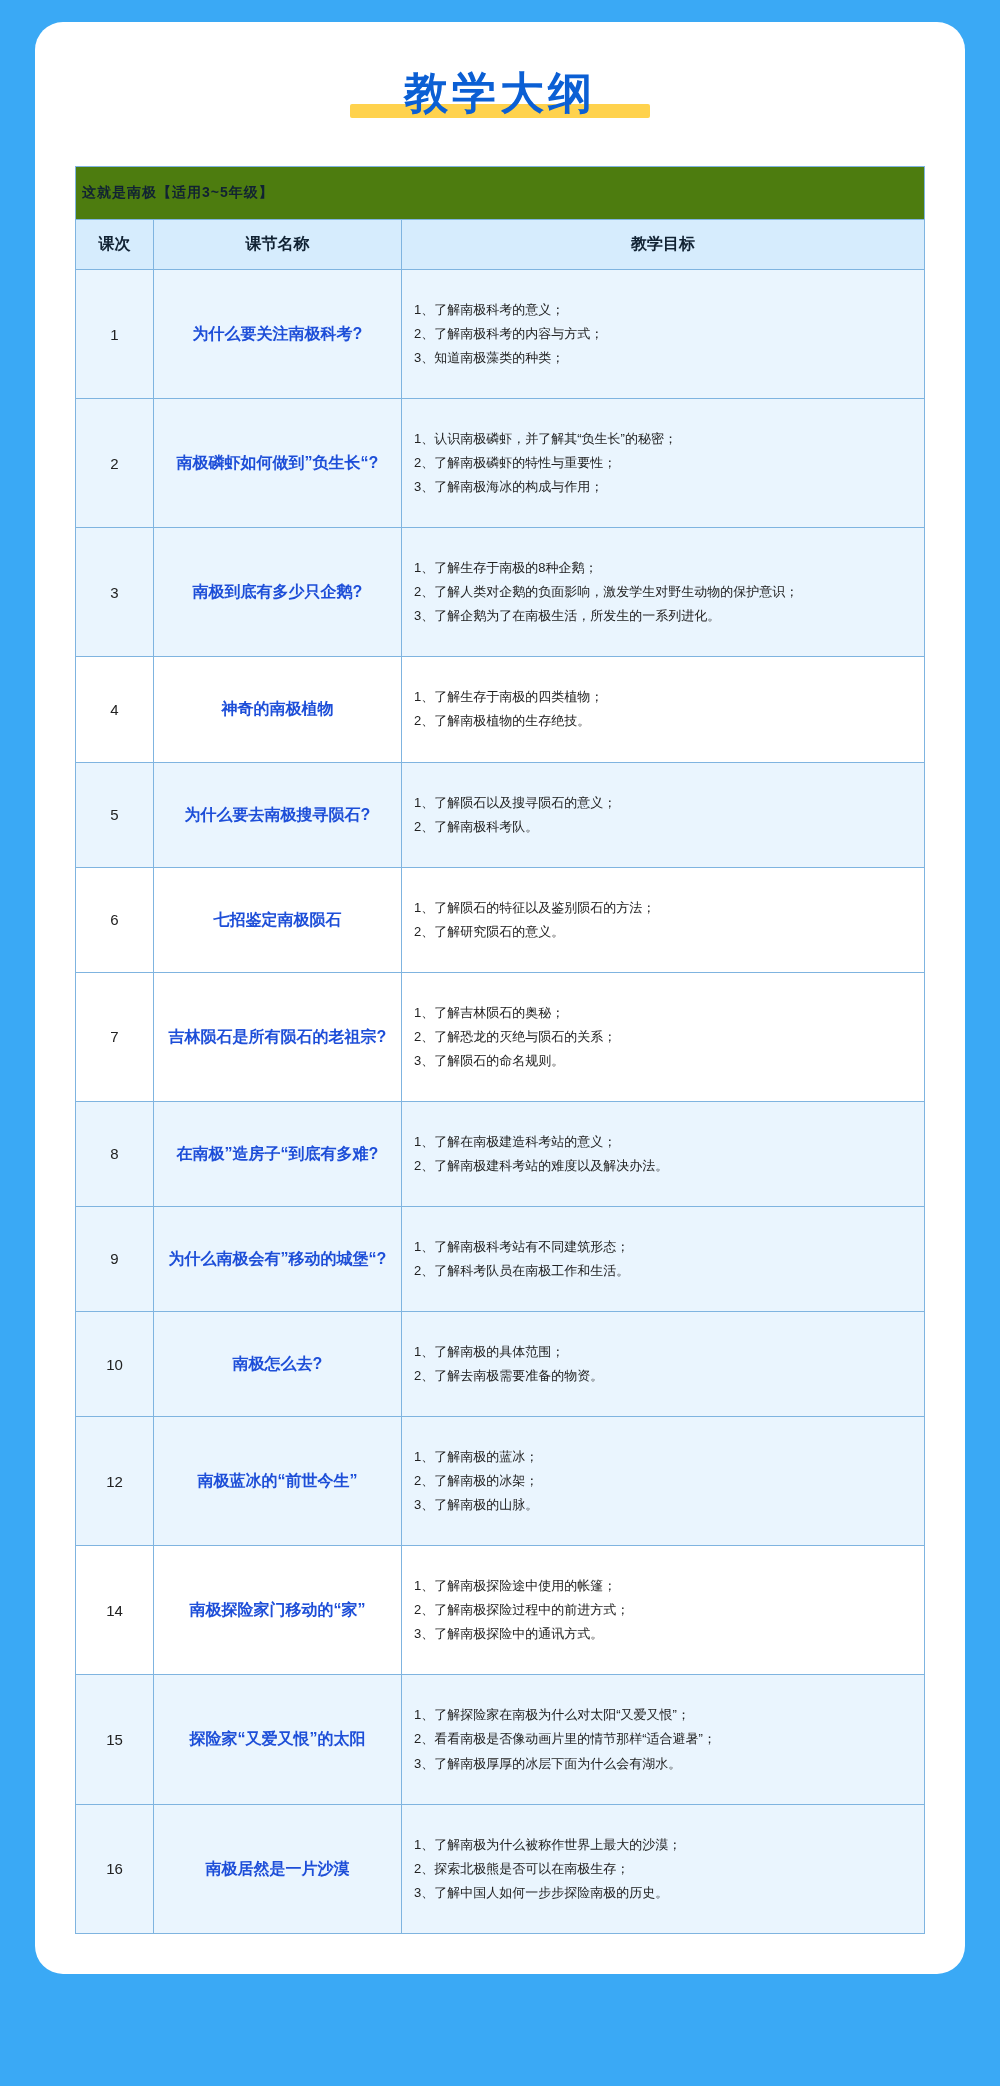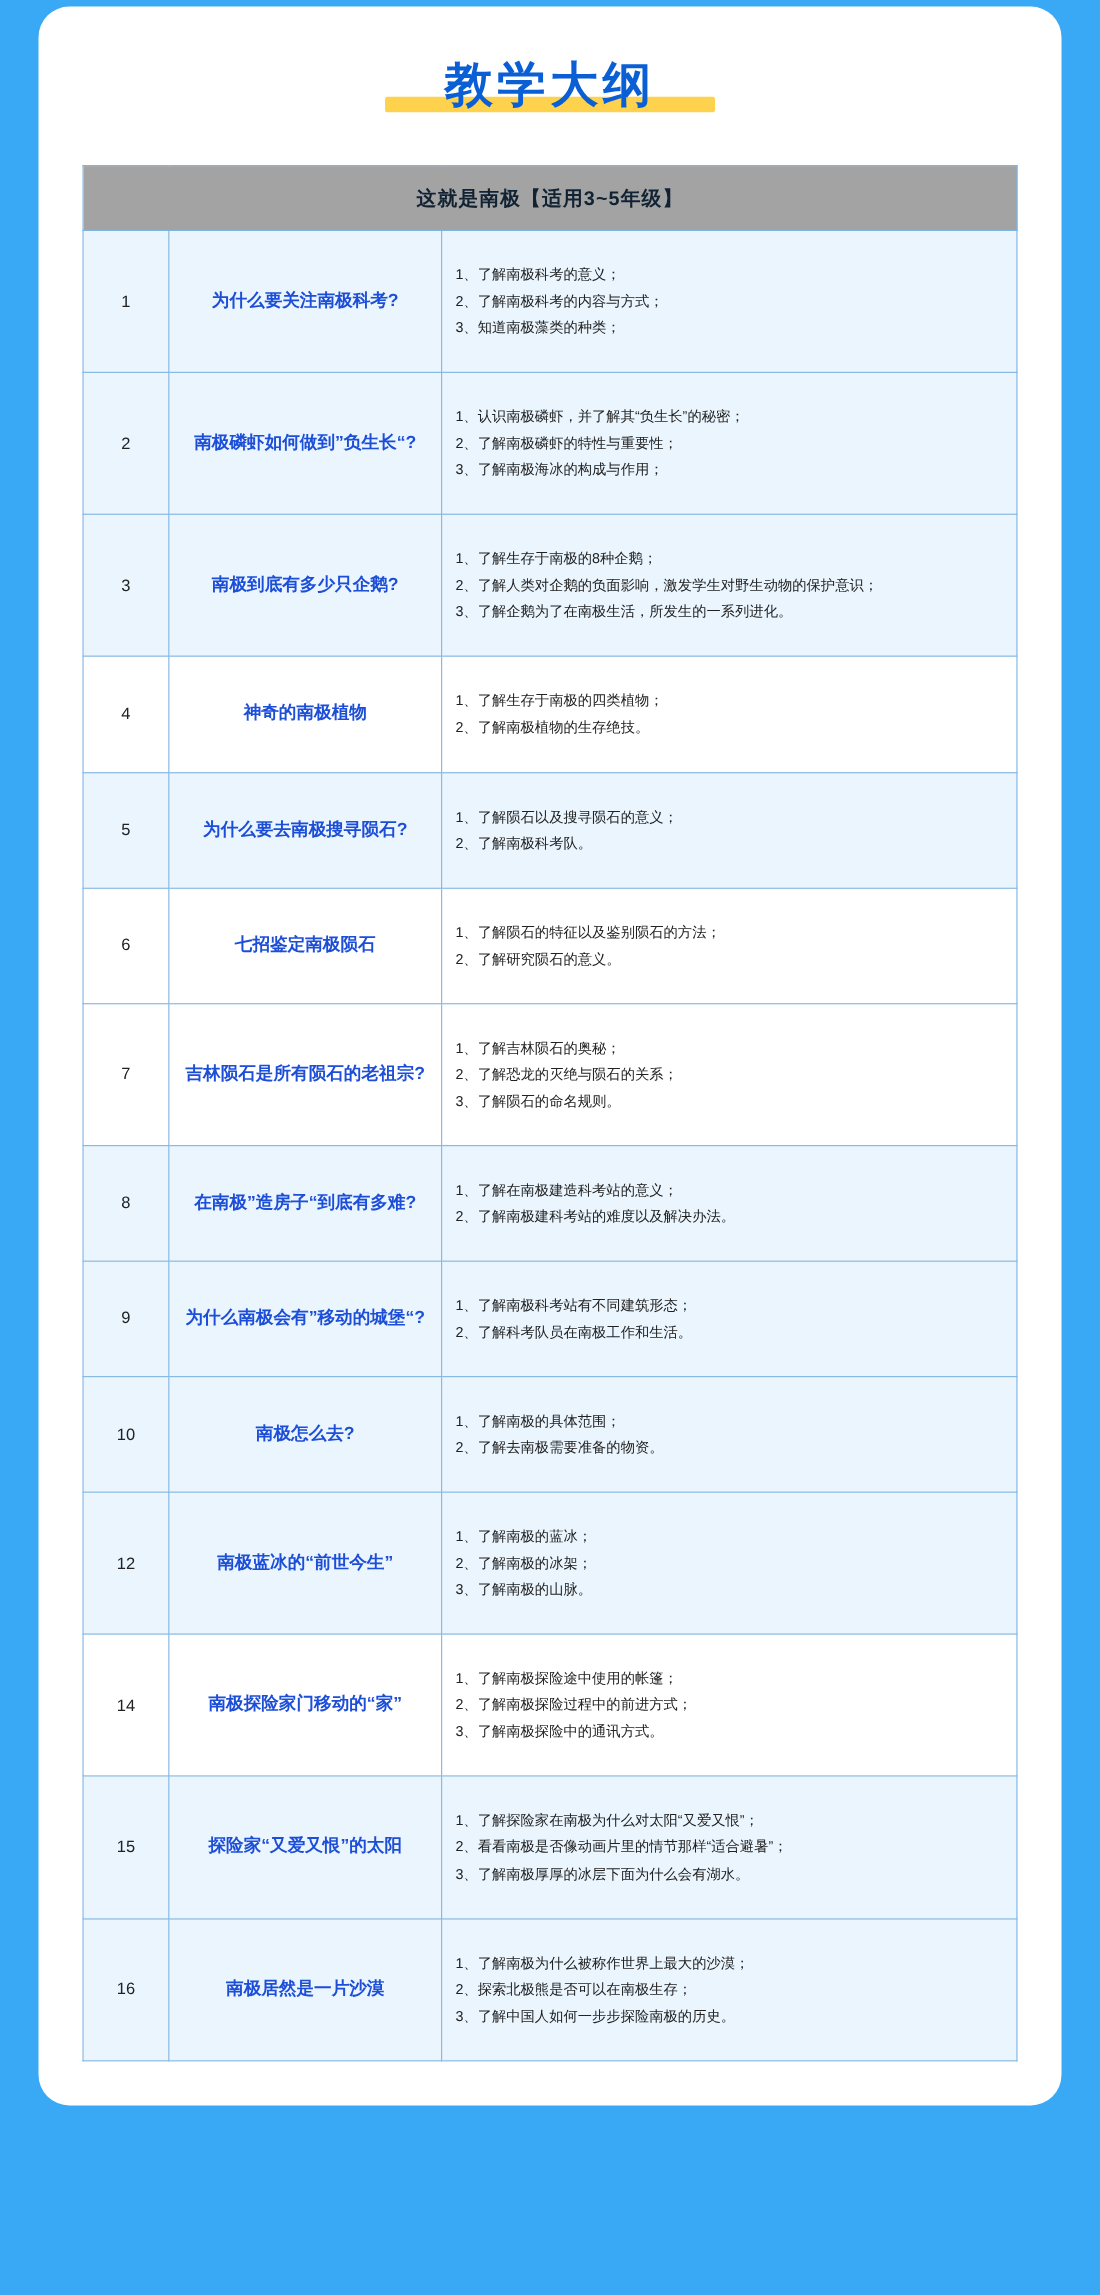--- a/index.html
+++ b/index.html
@@ -8,21 +8,21 @@
     width: 1000px;
     height: 2086px;
     background: #3aa9f5;
     font-family: "Liberation Sans", sans-serif;
     display: flex;
     justify-content: center;
     align-items: flex-start;
   }
   .card {
     width: 930px;
-    margin-top: 6px;
+    margin-top: 22px;
     margin-bottom: 22px;
     background: #ffffff;
     border-radius: 28px;
     padding: 34px 40px 40px 40px;
     position: relative;
   }
   .title-wrap {
     text-align: center;
     position: relative;
     height: 92px;
@@ -51,23 +51,23 @@
   table.outline {
     width: 100%;
     border-collapse: collapse;
     border: 1px solid #7fb4e0;
   }
   table.outline td, table.outline th {
     border: 1px solid #7fb4e0;
     vertical-align: middle;
   }
   .tbl-title {
-    background: #a3a3a3;
-    text-align: center;
-    font-size: 18px;
+    background: #4d7c0f;
+    text-align: left;
+    font-size: 14px;
     font-weight: bold;
     color: #123;
     padding: 17px 6px;
     letter-spacing: 1px;
   }
   .hdr {
     background: #d6ecfd;
     text-align: center;
     font-weight: bold;
     font-size: 16px;
@@ -113,20 +113,25 @@
   <table class="outline">
     <colgroup>
       <col class="col-no">
       <col class="col-name">
       <col class="col-goal">
     </colgroup>
     <tbody>
       <tr>
         <td class="tbl-title" colspan="3">这就是南极【适用3~5年级】</td>
       </tr>
+      <tr>
+        <td class="hdr">课次</td>
+        <td class="hdr">课节名称</td>
+        <td class="hdr">教学目标</td>
+      </tr>
 
       <tr class="row-a">
         <td class="cell-no">1</td>
         <td class="cell-name">为什么要关注南极科考?</td>
         <td class="cell-goal goal-line">1、了解南极科考的意义；
 2、了解南极科考的内容与方式；
 3、知道南极藻类的种类；</td>
       </tr>
       <tr class="row-a">
         <td class="cell-no">2</td>

